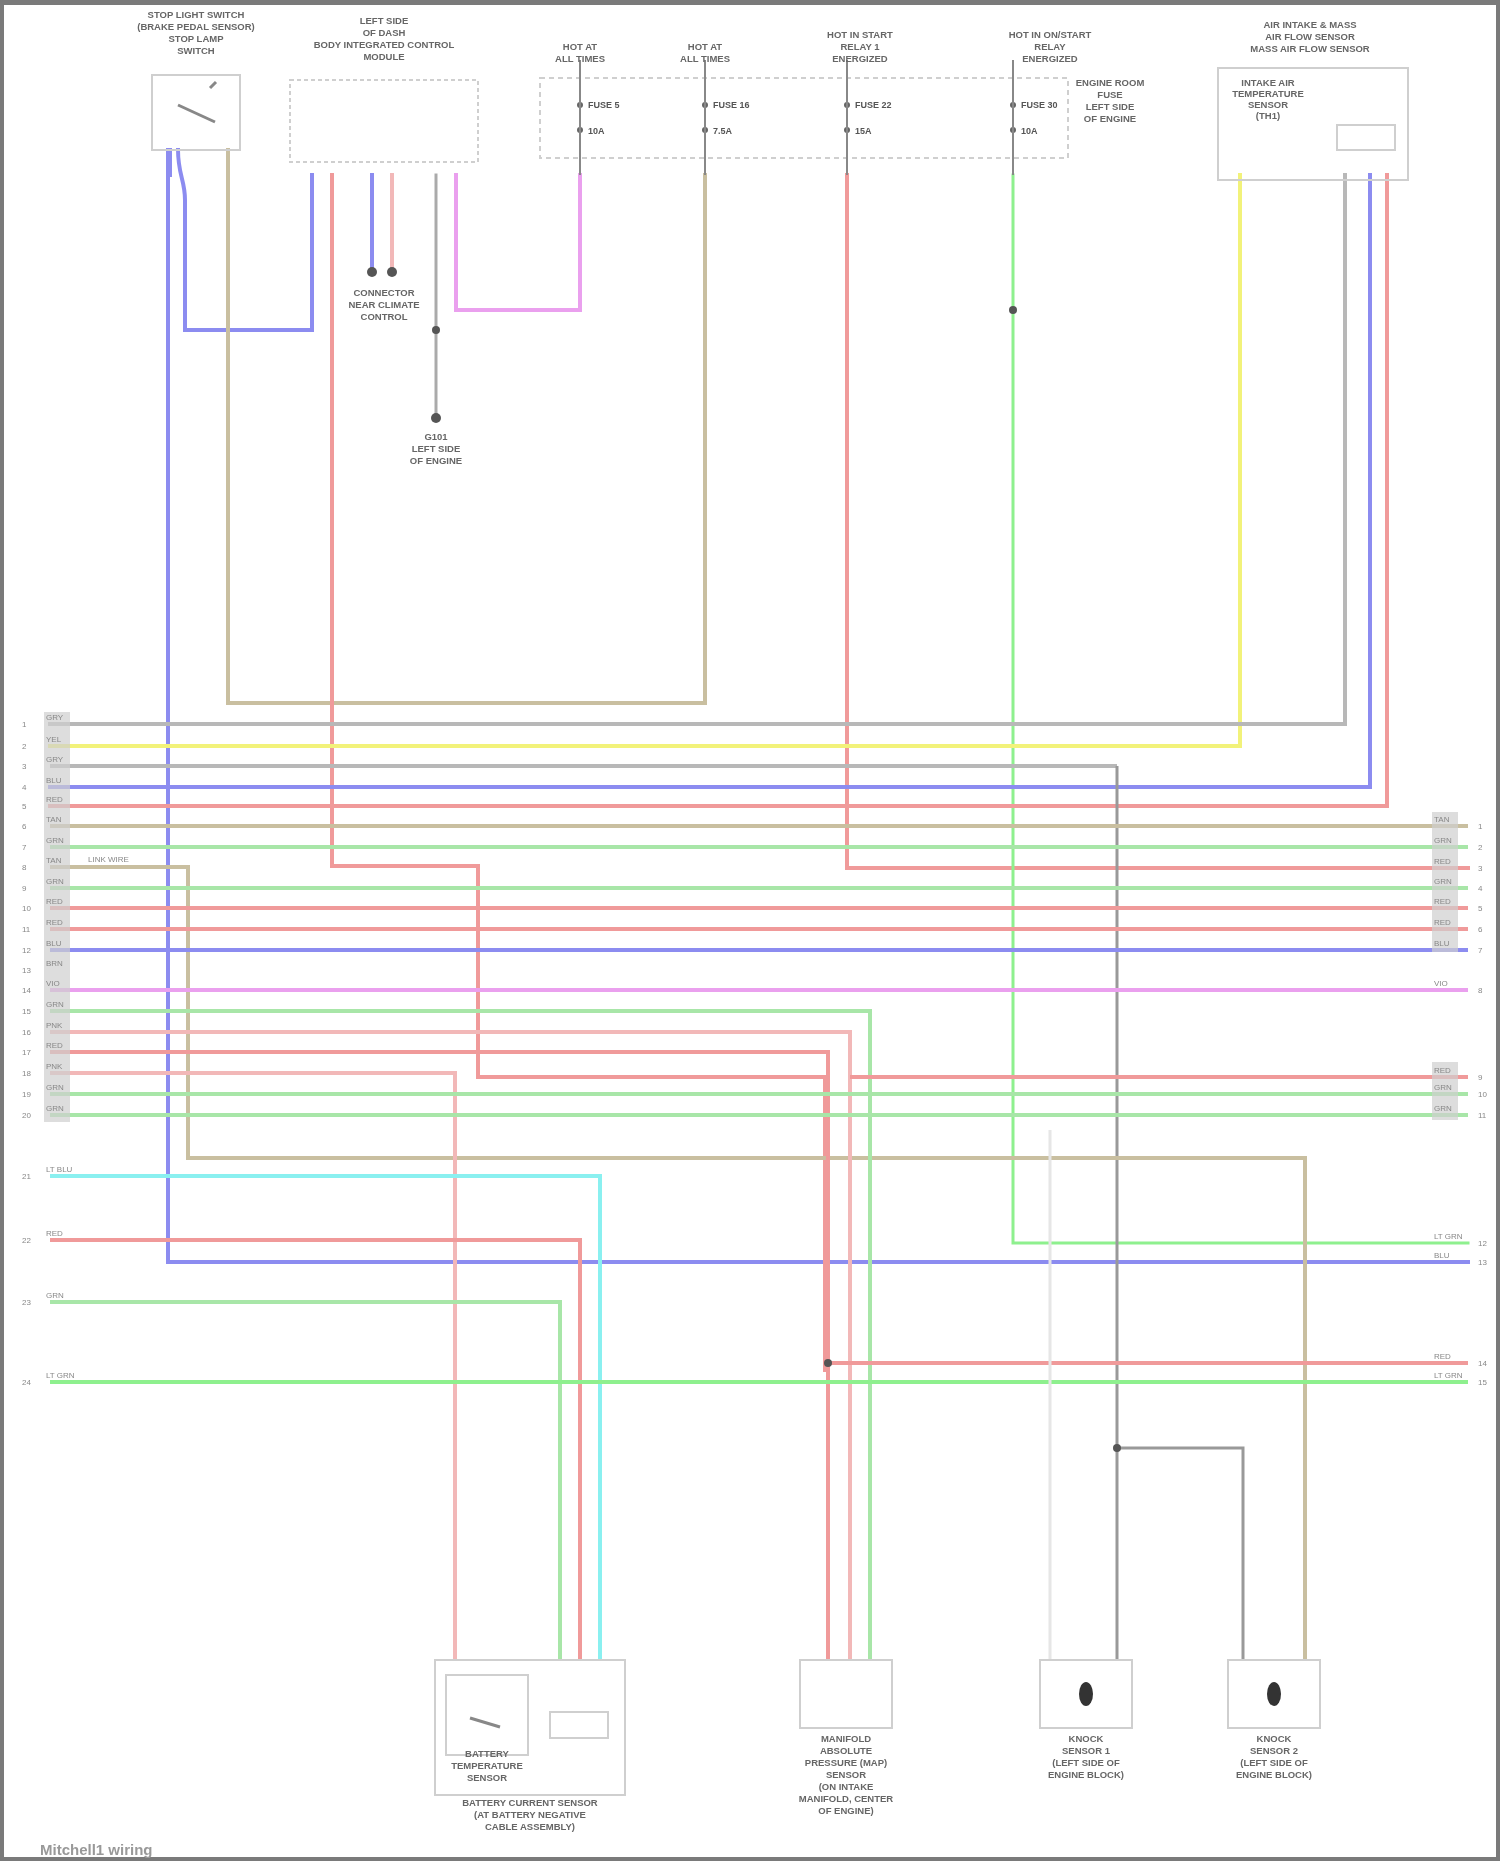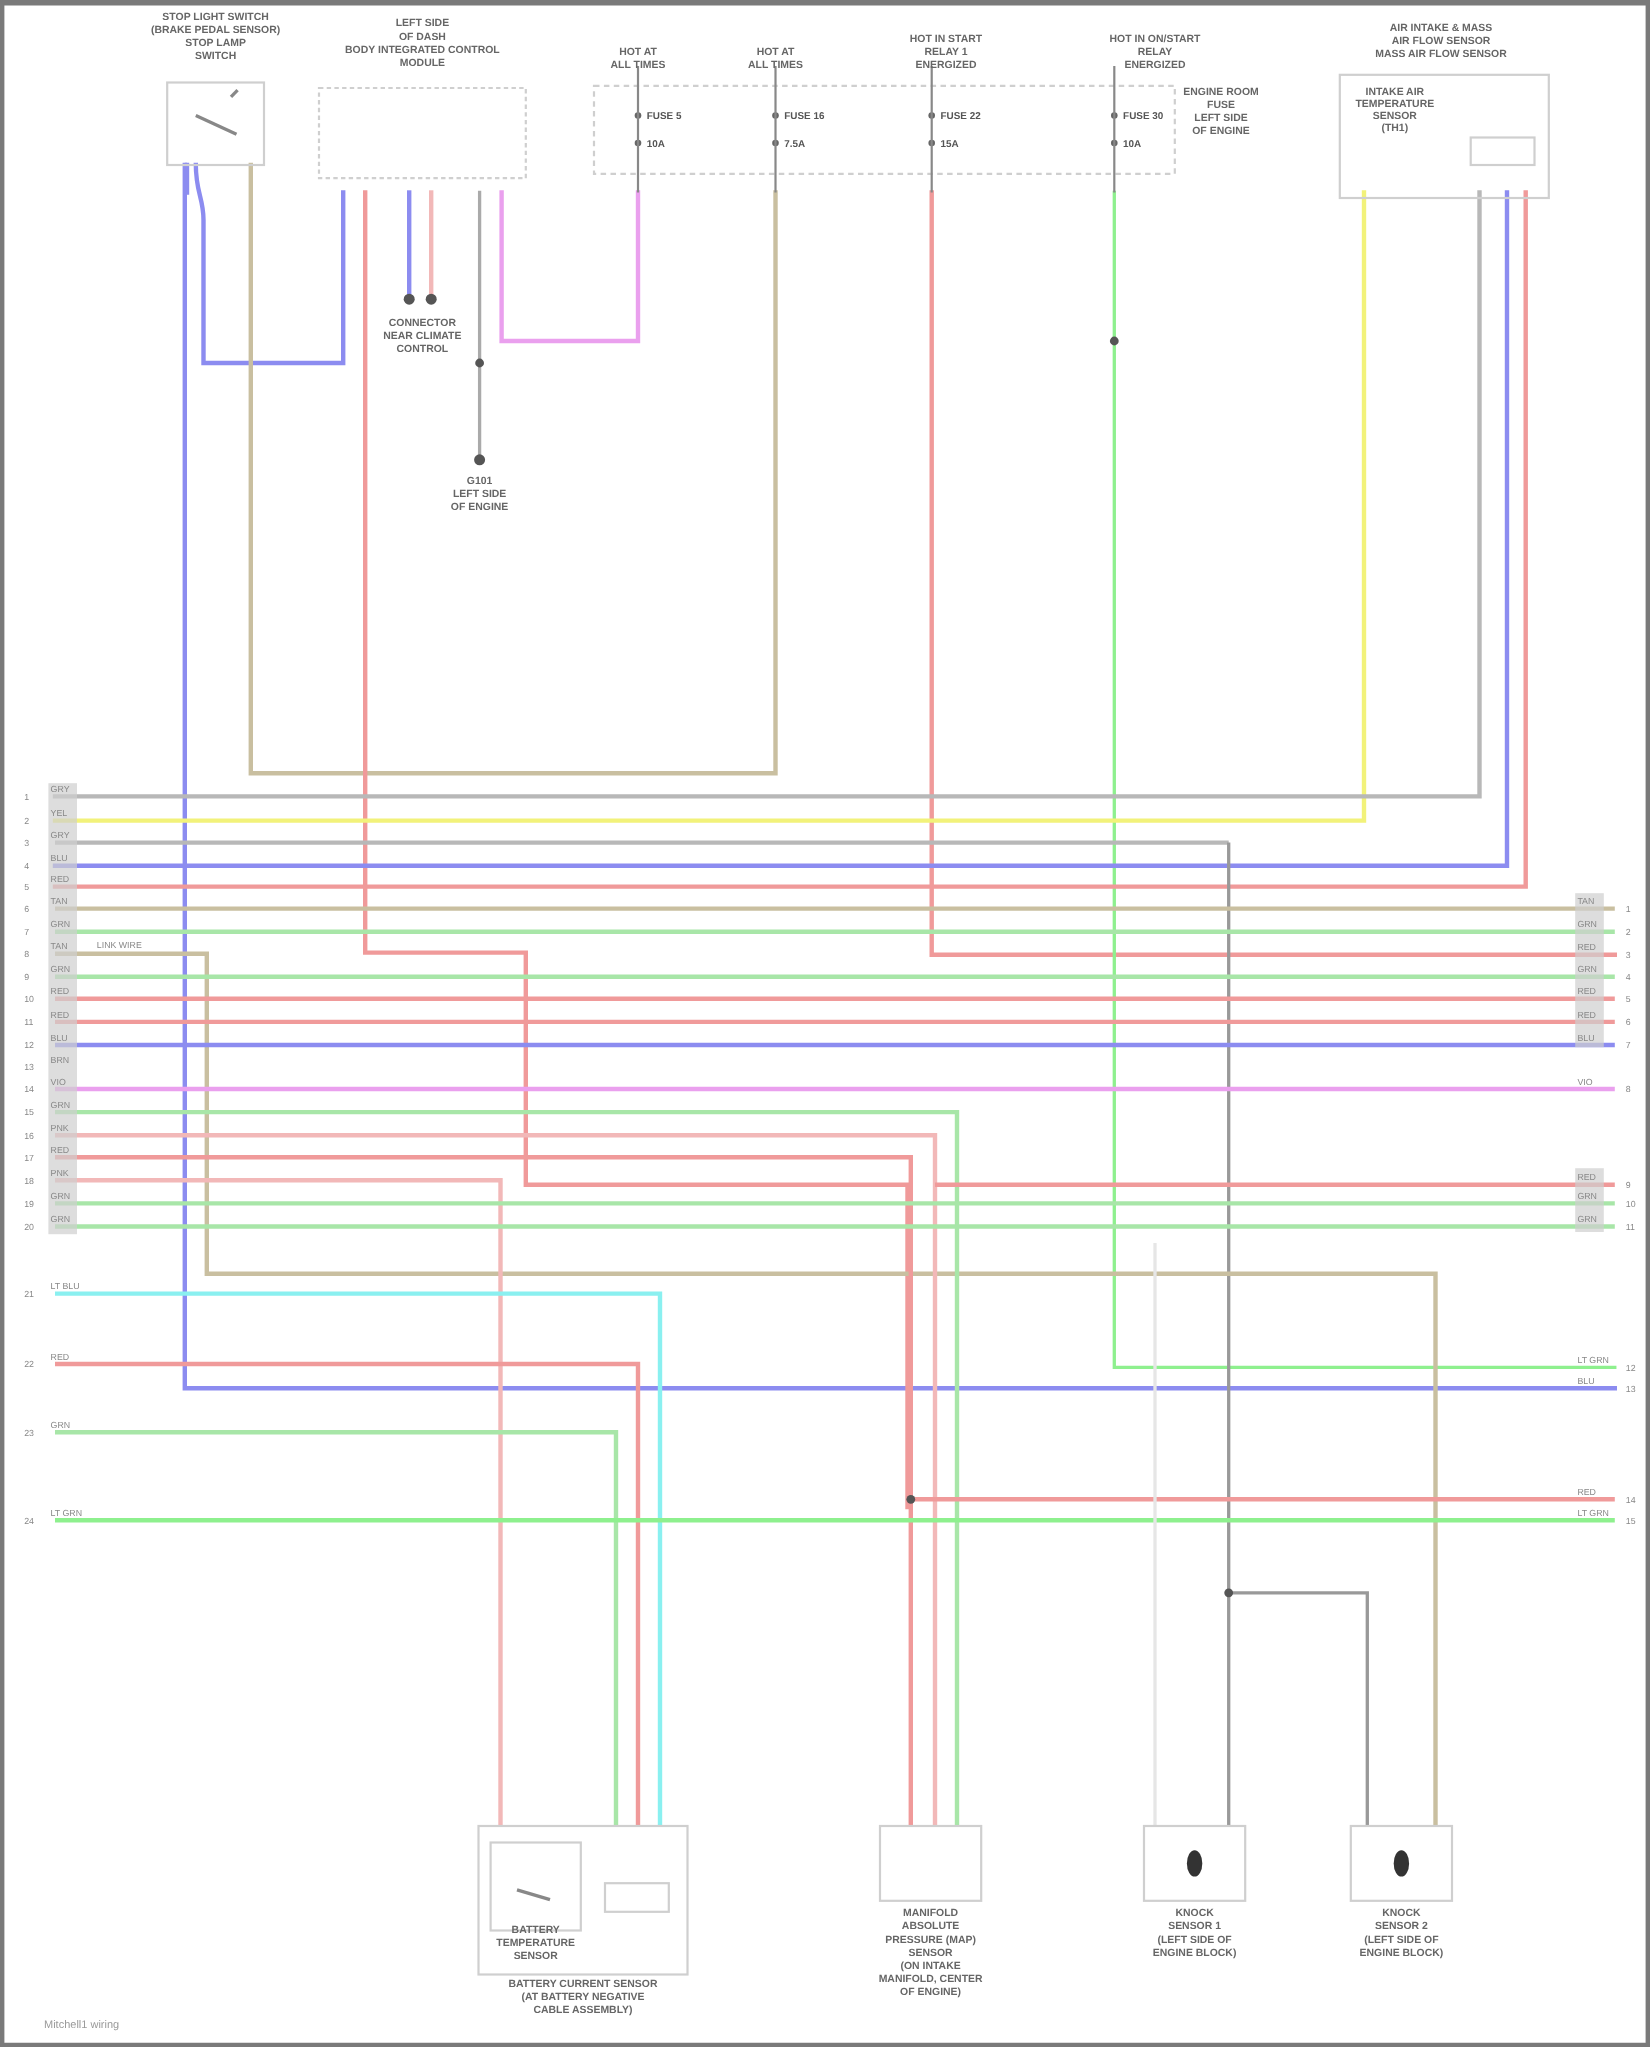--- a/index.html
+++ b/index.html
@@ -2,21 +2,21 @@
 <html><head>
 <meta charset="utf-8">
 <style>
   html, body { margin:0; padding:0; background:#ffffff; }
   body { width:1500px; height:1861px; position:relative; overflow:hidden; font-family:"Liberation Sans", sans-serif; }
   .frame { position:absolute; left:0; top:0; width:1500px; height:1861px; box-sizing:border-box; border:4px solid #7a7a7a; border-top-width:5px; background:#fff; }
   svg { position:absolute; left:0; top:0; }
   .lbl { font-family:"Liberation Sans", sans-serif; font-size:9px; fill:#555; font-weight:bold; }
   .clbl { font-family:"Liberation Sans", sans-serif; font-size:9.5px; fill:#666; font-weight:bold; text-anchor:middle; }
   .pin { font-family:"Liberation Sans", sans-serif; font-size:8px; fill:#888; }
-  .footer { position:absolute; left:40px; bottom:14px; font-size:10px; color:#999; }
+  .footer { position:absolute; left:40px; bottom:3px; font-size:15px; color:#999;font-weight:bold; }
 </style>
 </head>
 <body>
 
 <div class="frame"></div>
 
 <svg id="diagram" width="1500" height="1861" viewBox="0 0 1500 1861" xmlns="http://www.w3.org/2000/svg">
   <g fill="none" stroke-linecap="square" stroke-width="4">
 
     <path stroke="#8c8cf0" d="M170 150 V175 M178 150 C178 175 185 180 185 200 V330 H312 V175"></path>

